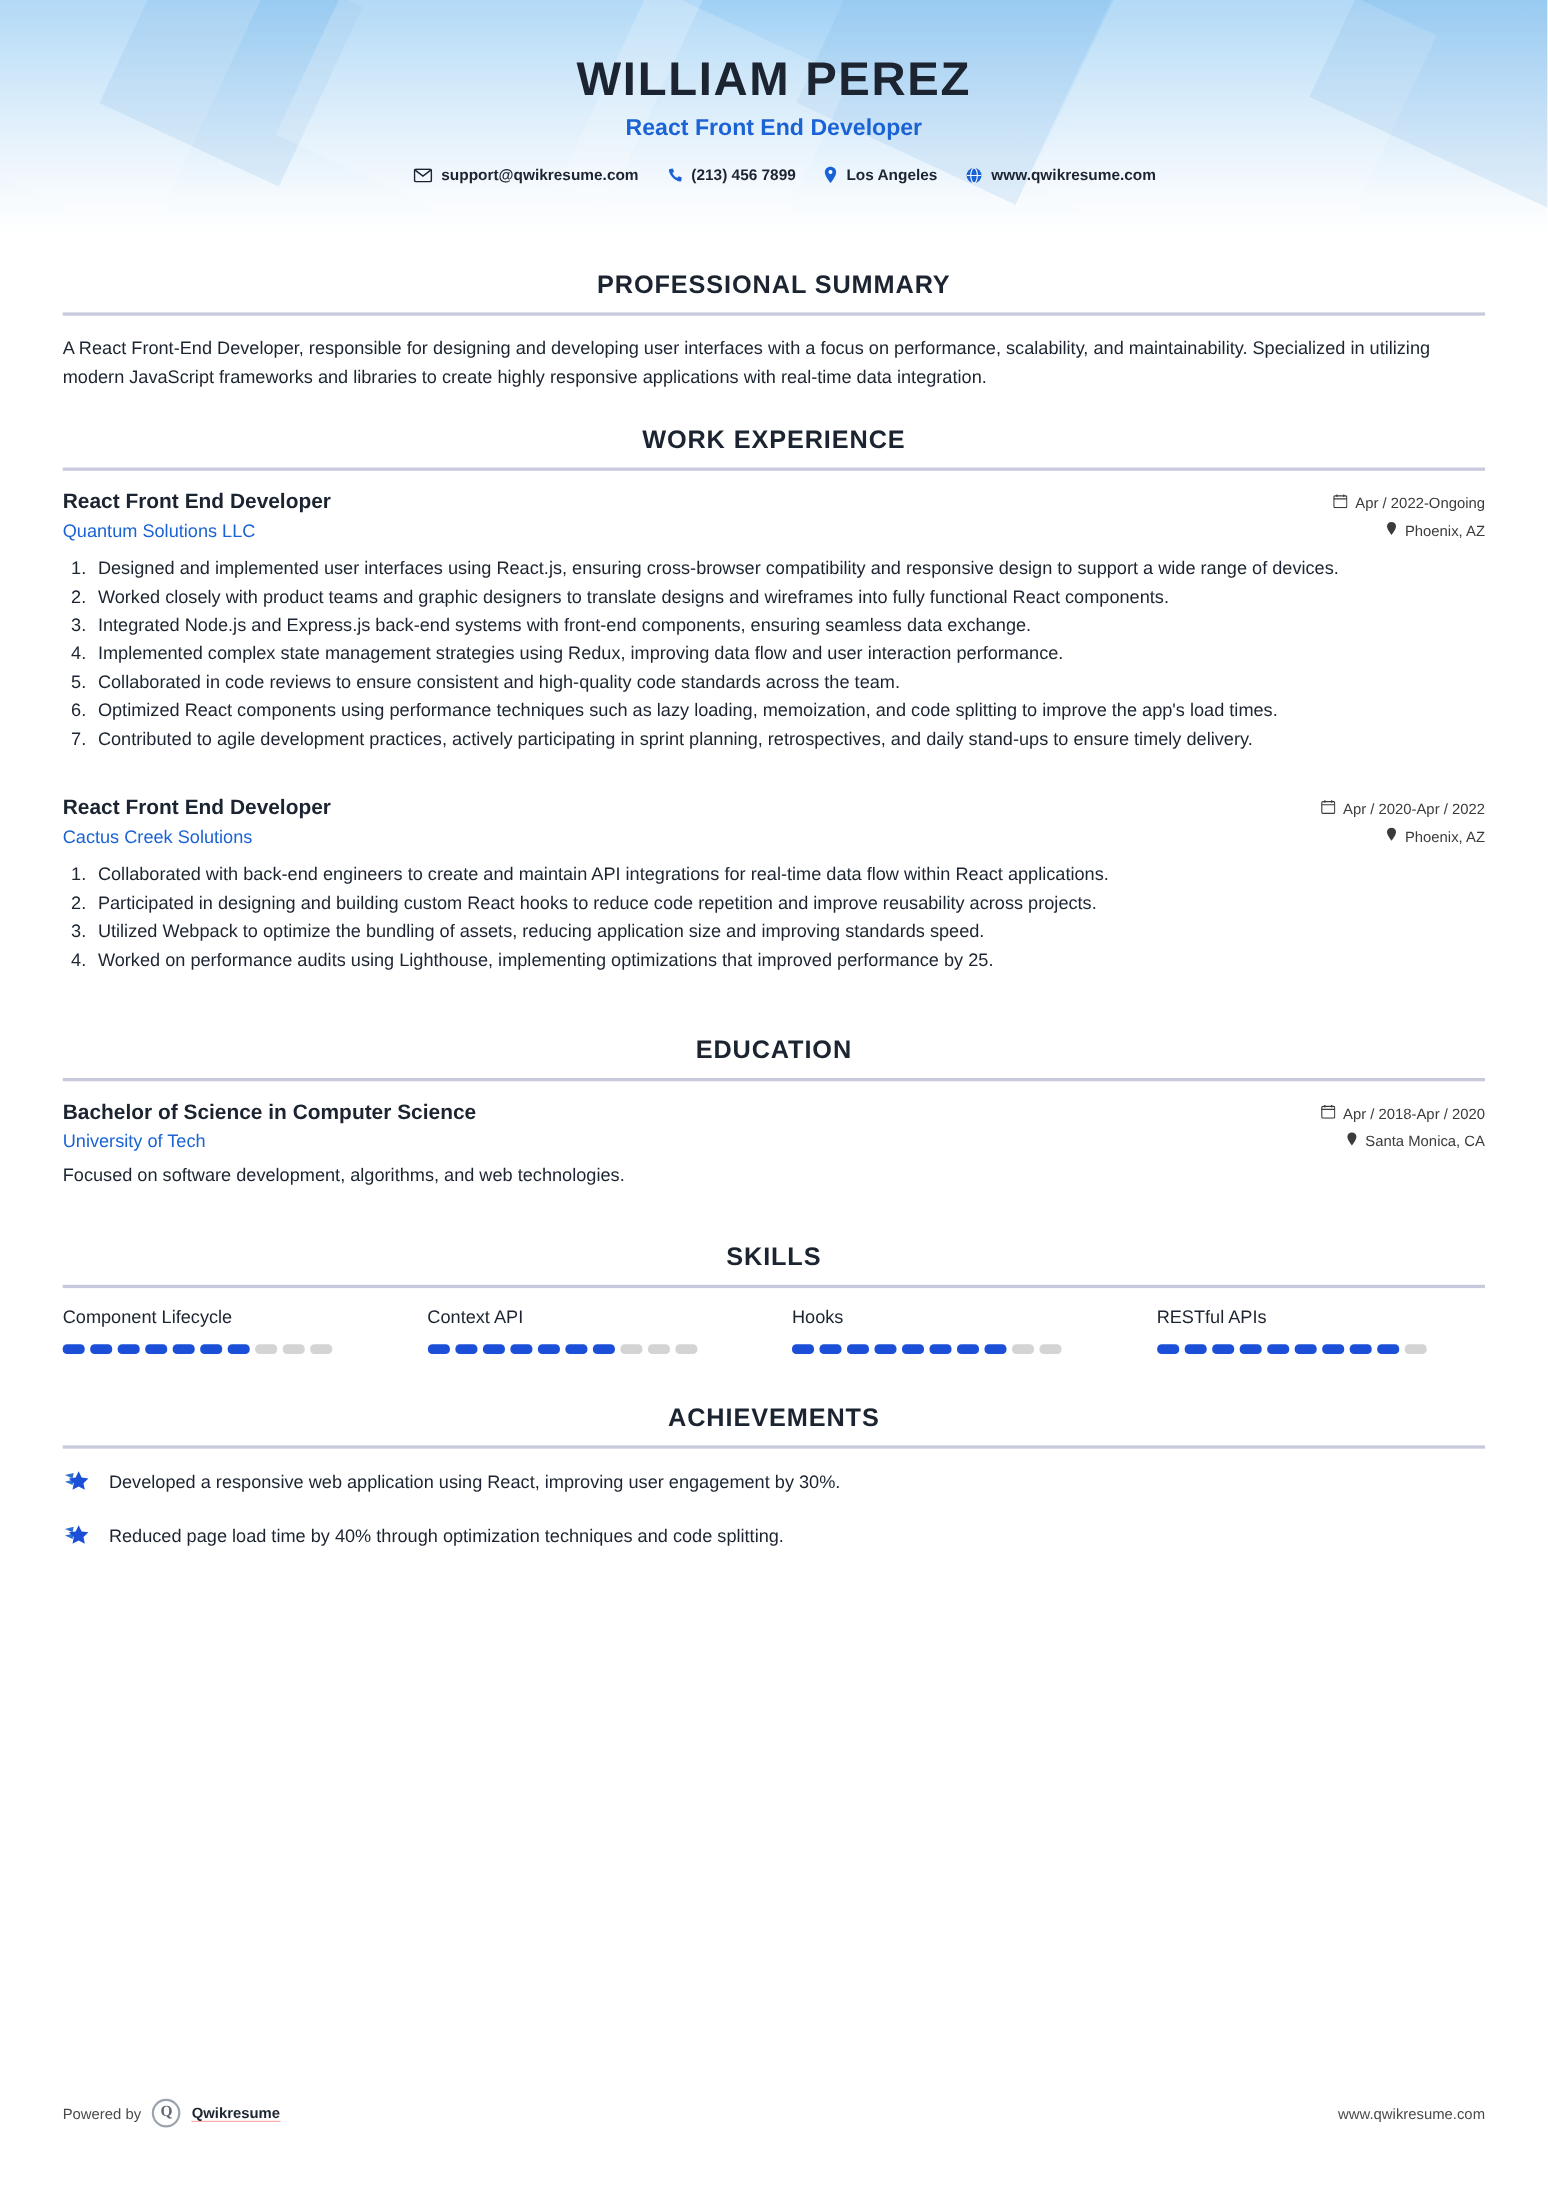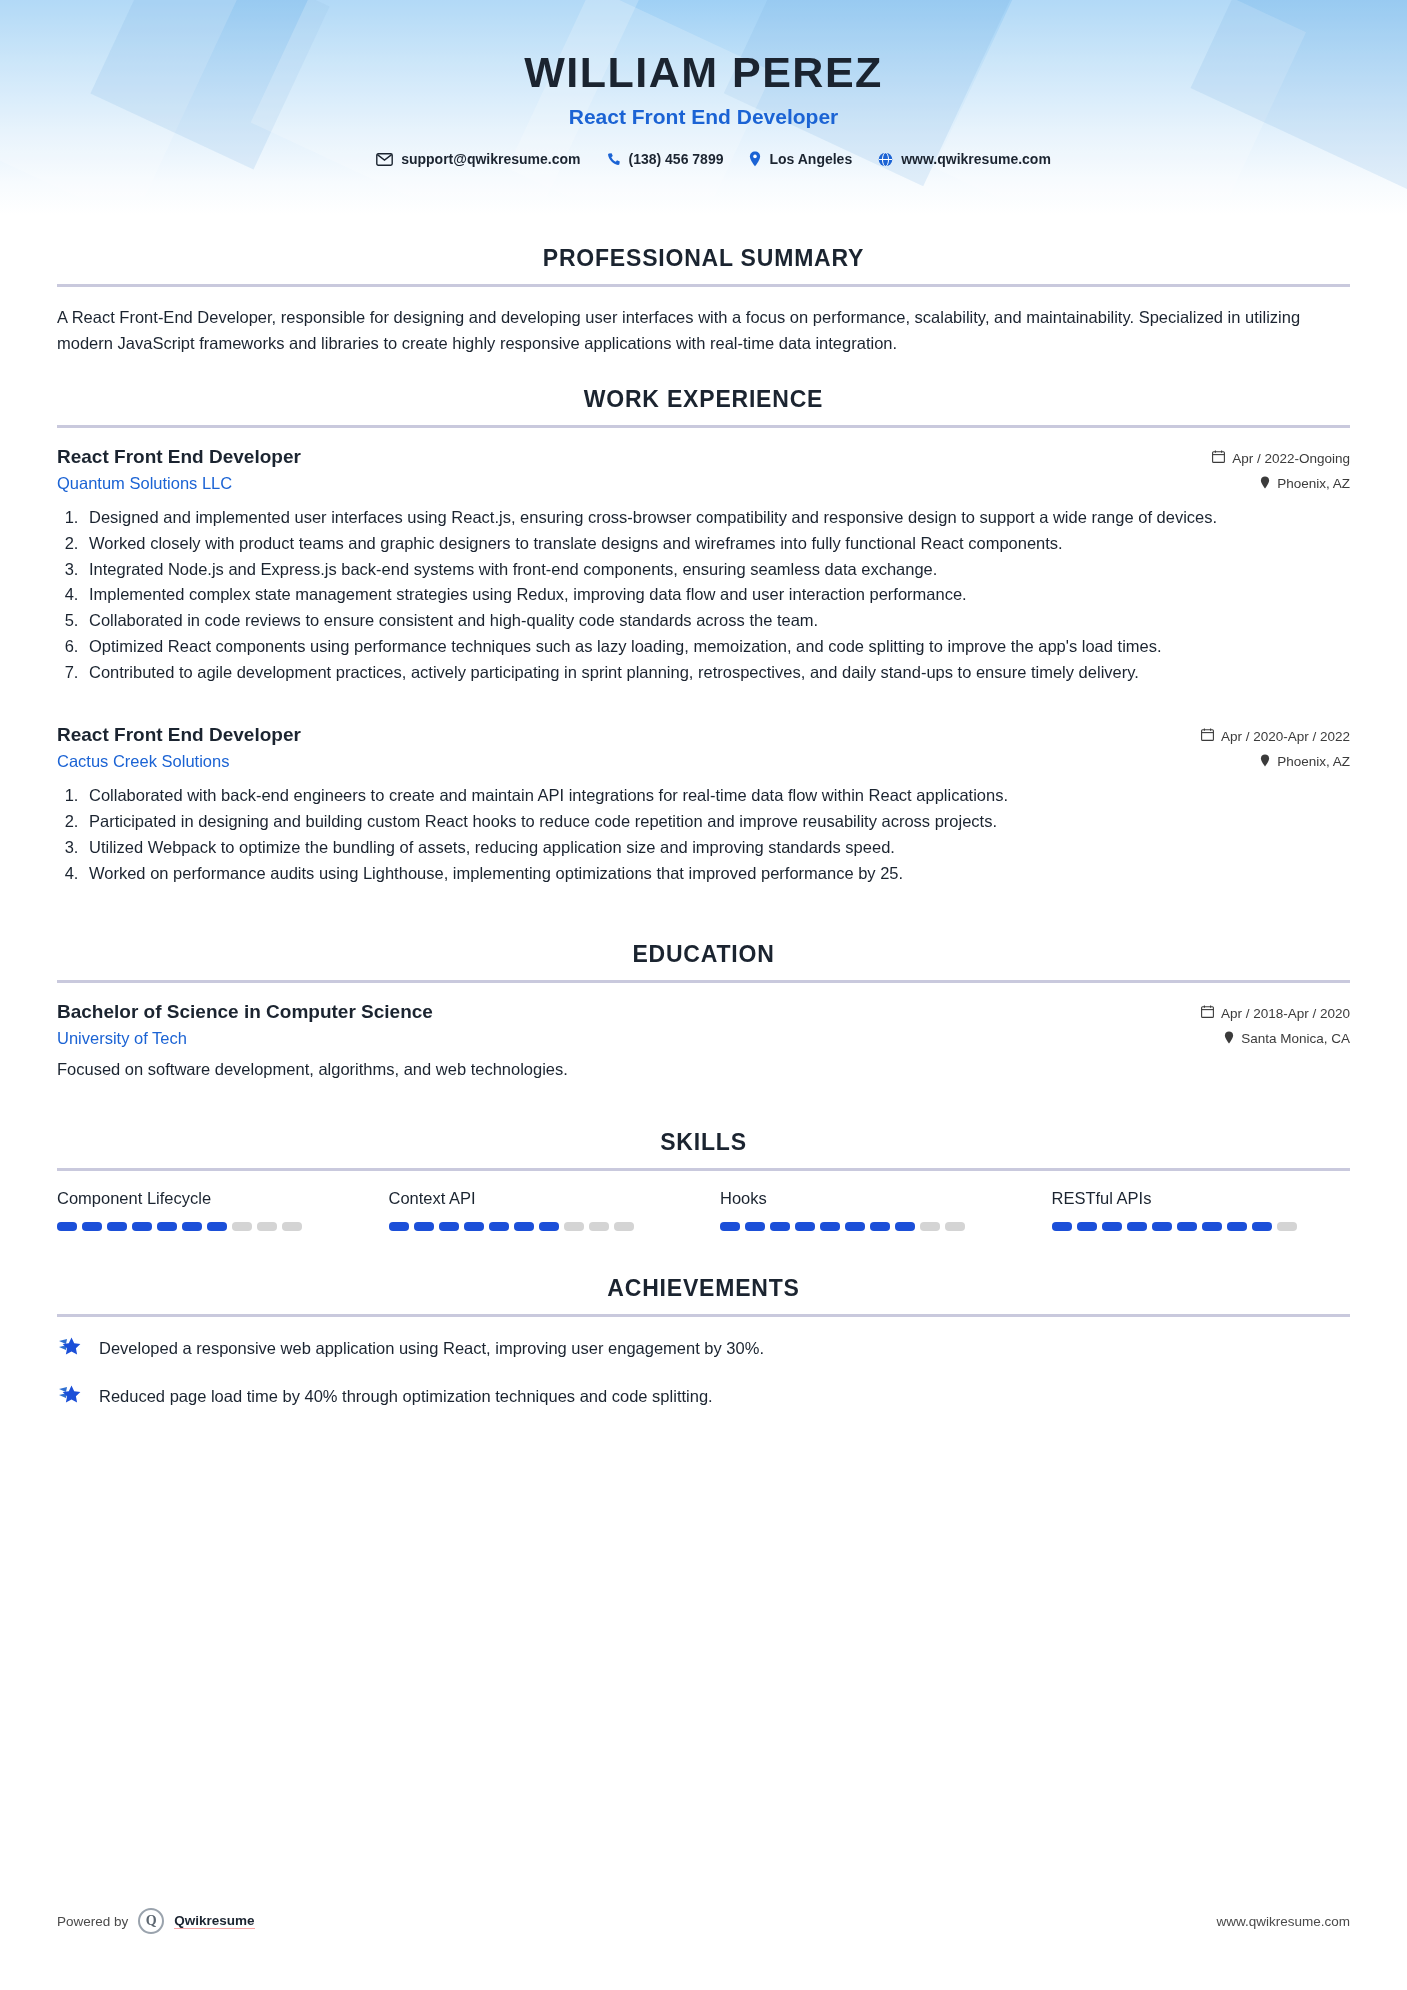--- a/index.html
+++ b/index.html
@@ -103,21 +103,21 @@
     font-size: 13.5px;
     color: #3b3b3b;
     display: flex;
     align-items: center;
     gap: 7px;
     white-space: nowrap;
   }
   .entry-sub {
     display: flex;
     justify-content: space-between;
-    align-items: center;
+    align-items: flex-start;
     margin-top: 6px;
   }
   .entry-company {
     font-size: 16.5px;
     color: #1b63d4;
   }
   .entry-loc {
     font-size: 13.5px;
     color: #3b3b3b;
     display: flex;
@@ -233,21 +233,21 @@
               </svg>
           </span>
           <span>support@qwikresume.com</span>
         </div>
         <div class="contact-item">
           <span>
             <svg width="14" height="14" viewBox="0 0 14 14">
                 <path d="M2 1.6 L4.6 1.2 L5.8 4 L4.3 5.2 C5 7 7 9 8.8 9.7 L10 8.2 L12.8 9.4 L12.4 12 C12.4 12.6 11.8 13 11 12.9 C6.2 12.1 1.9 7.8 1.1 3 C1 2.2 1.4 1.7 2 1.6 Z" fill="#1b63d4"></path>
               </svg>
           </span>
-          <span>(138) 456 7899</span>
+          <span>(213) 456 7899</span>
         </div>
         <div class="contact-item">
           <span>
             <svg width="12" height="16" viewBox="0 0 12 16">
                 <path d="M6 0.6 C3 0.6 0.9 2.7 0.9 5.5 C0.9 9.2 6 15.3 6 15.3 C6 15.3 11.1 9.2 11.1 5.5 C11.1 2.7 9 0.6 6 0.6 Z" fill="#1b63d4"></path>
                 <circle cx="6" cy="5.4" r="1.8" fill="#ffffff"></circle>
               </svg>
           </span>
           <span>Los Angeles</span>
         </div>

